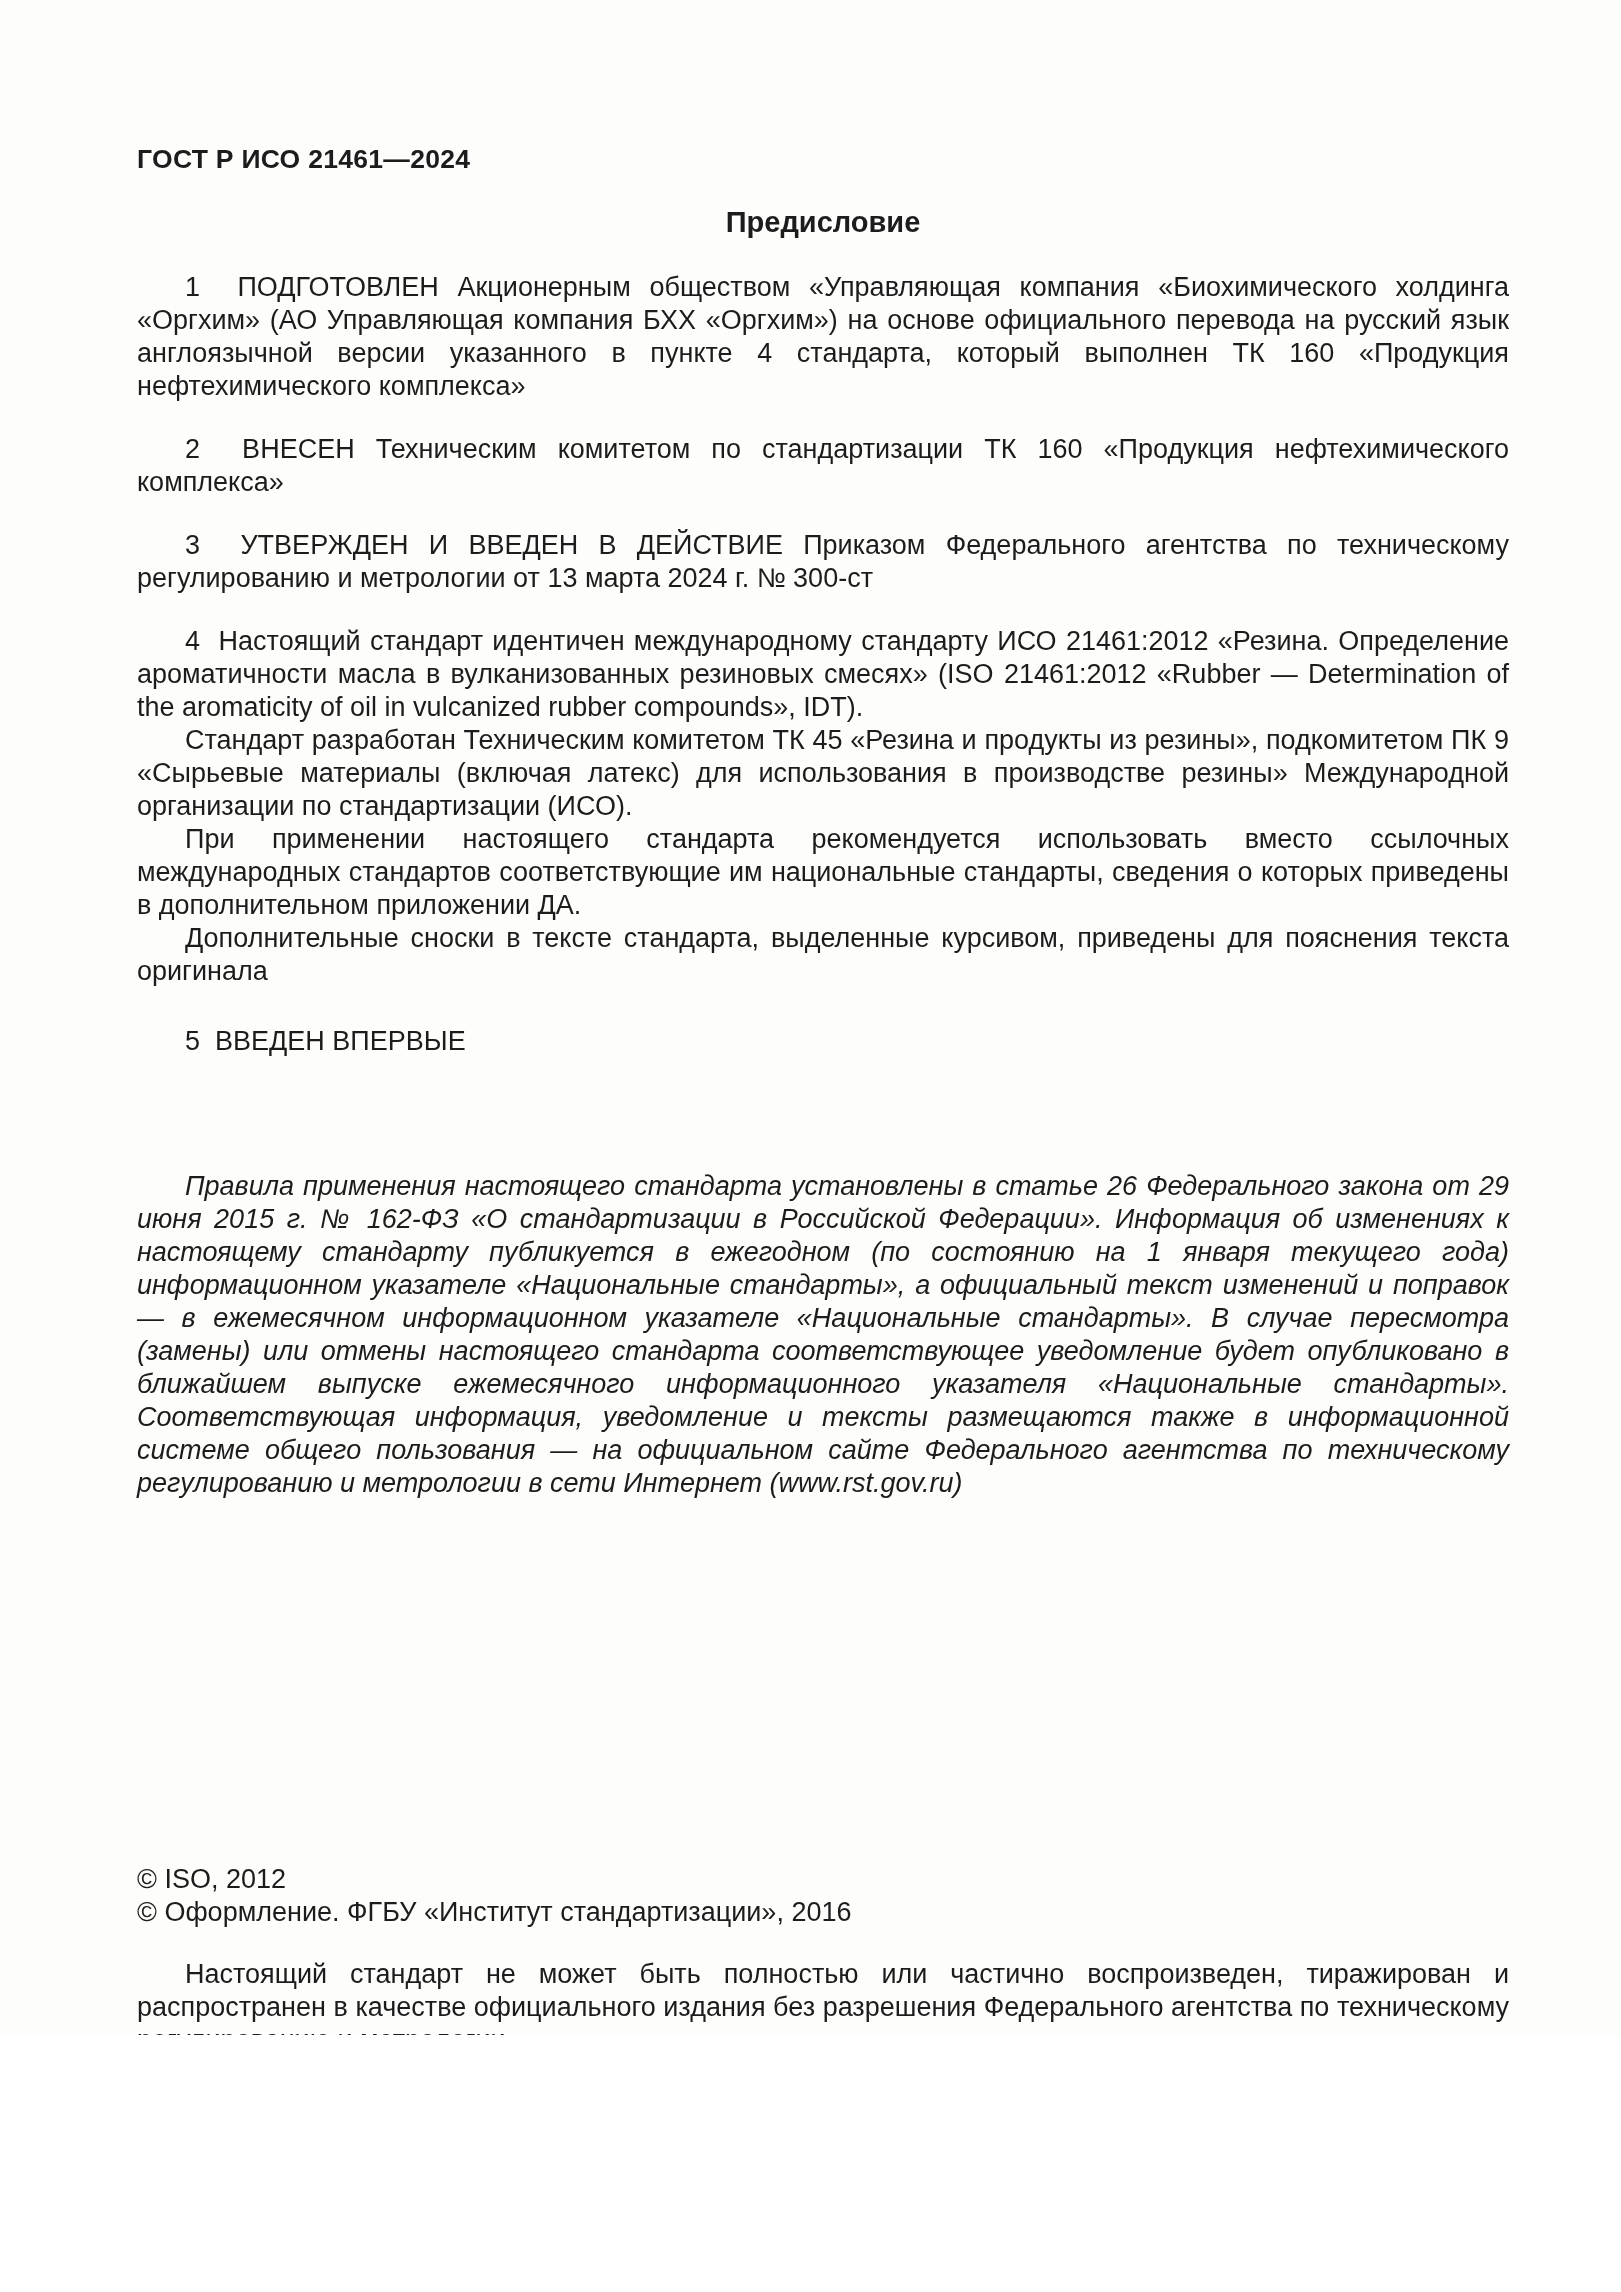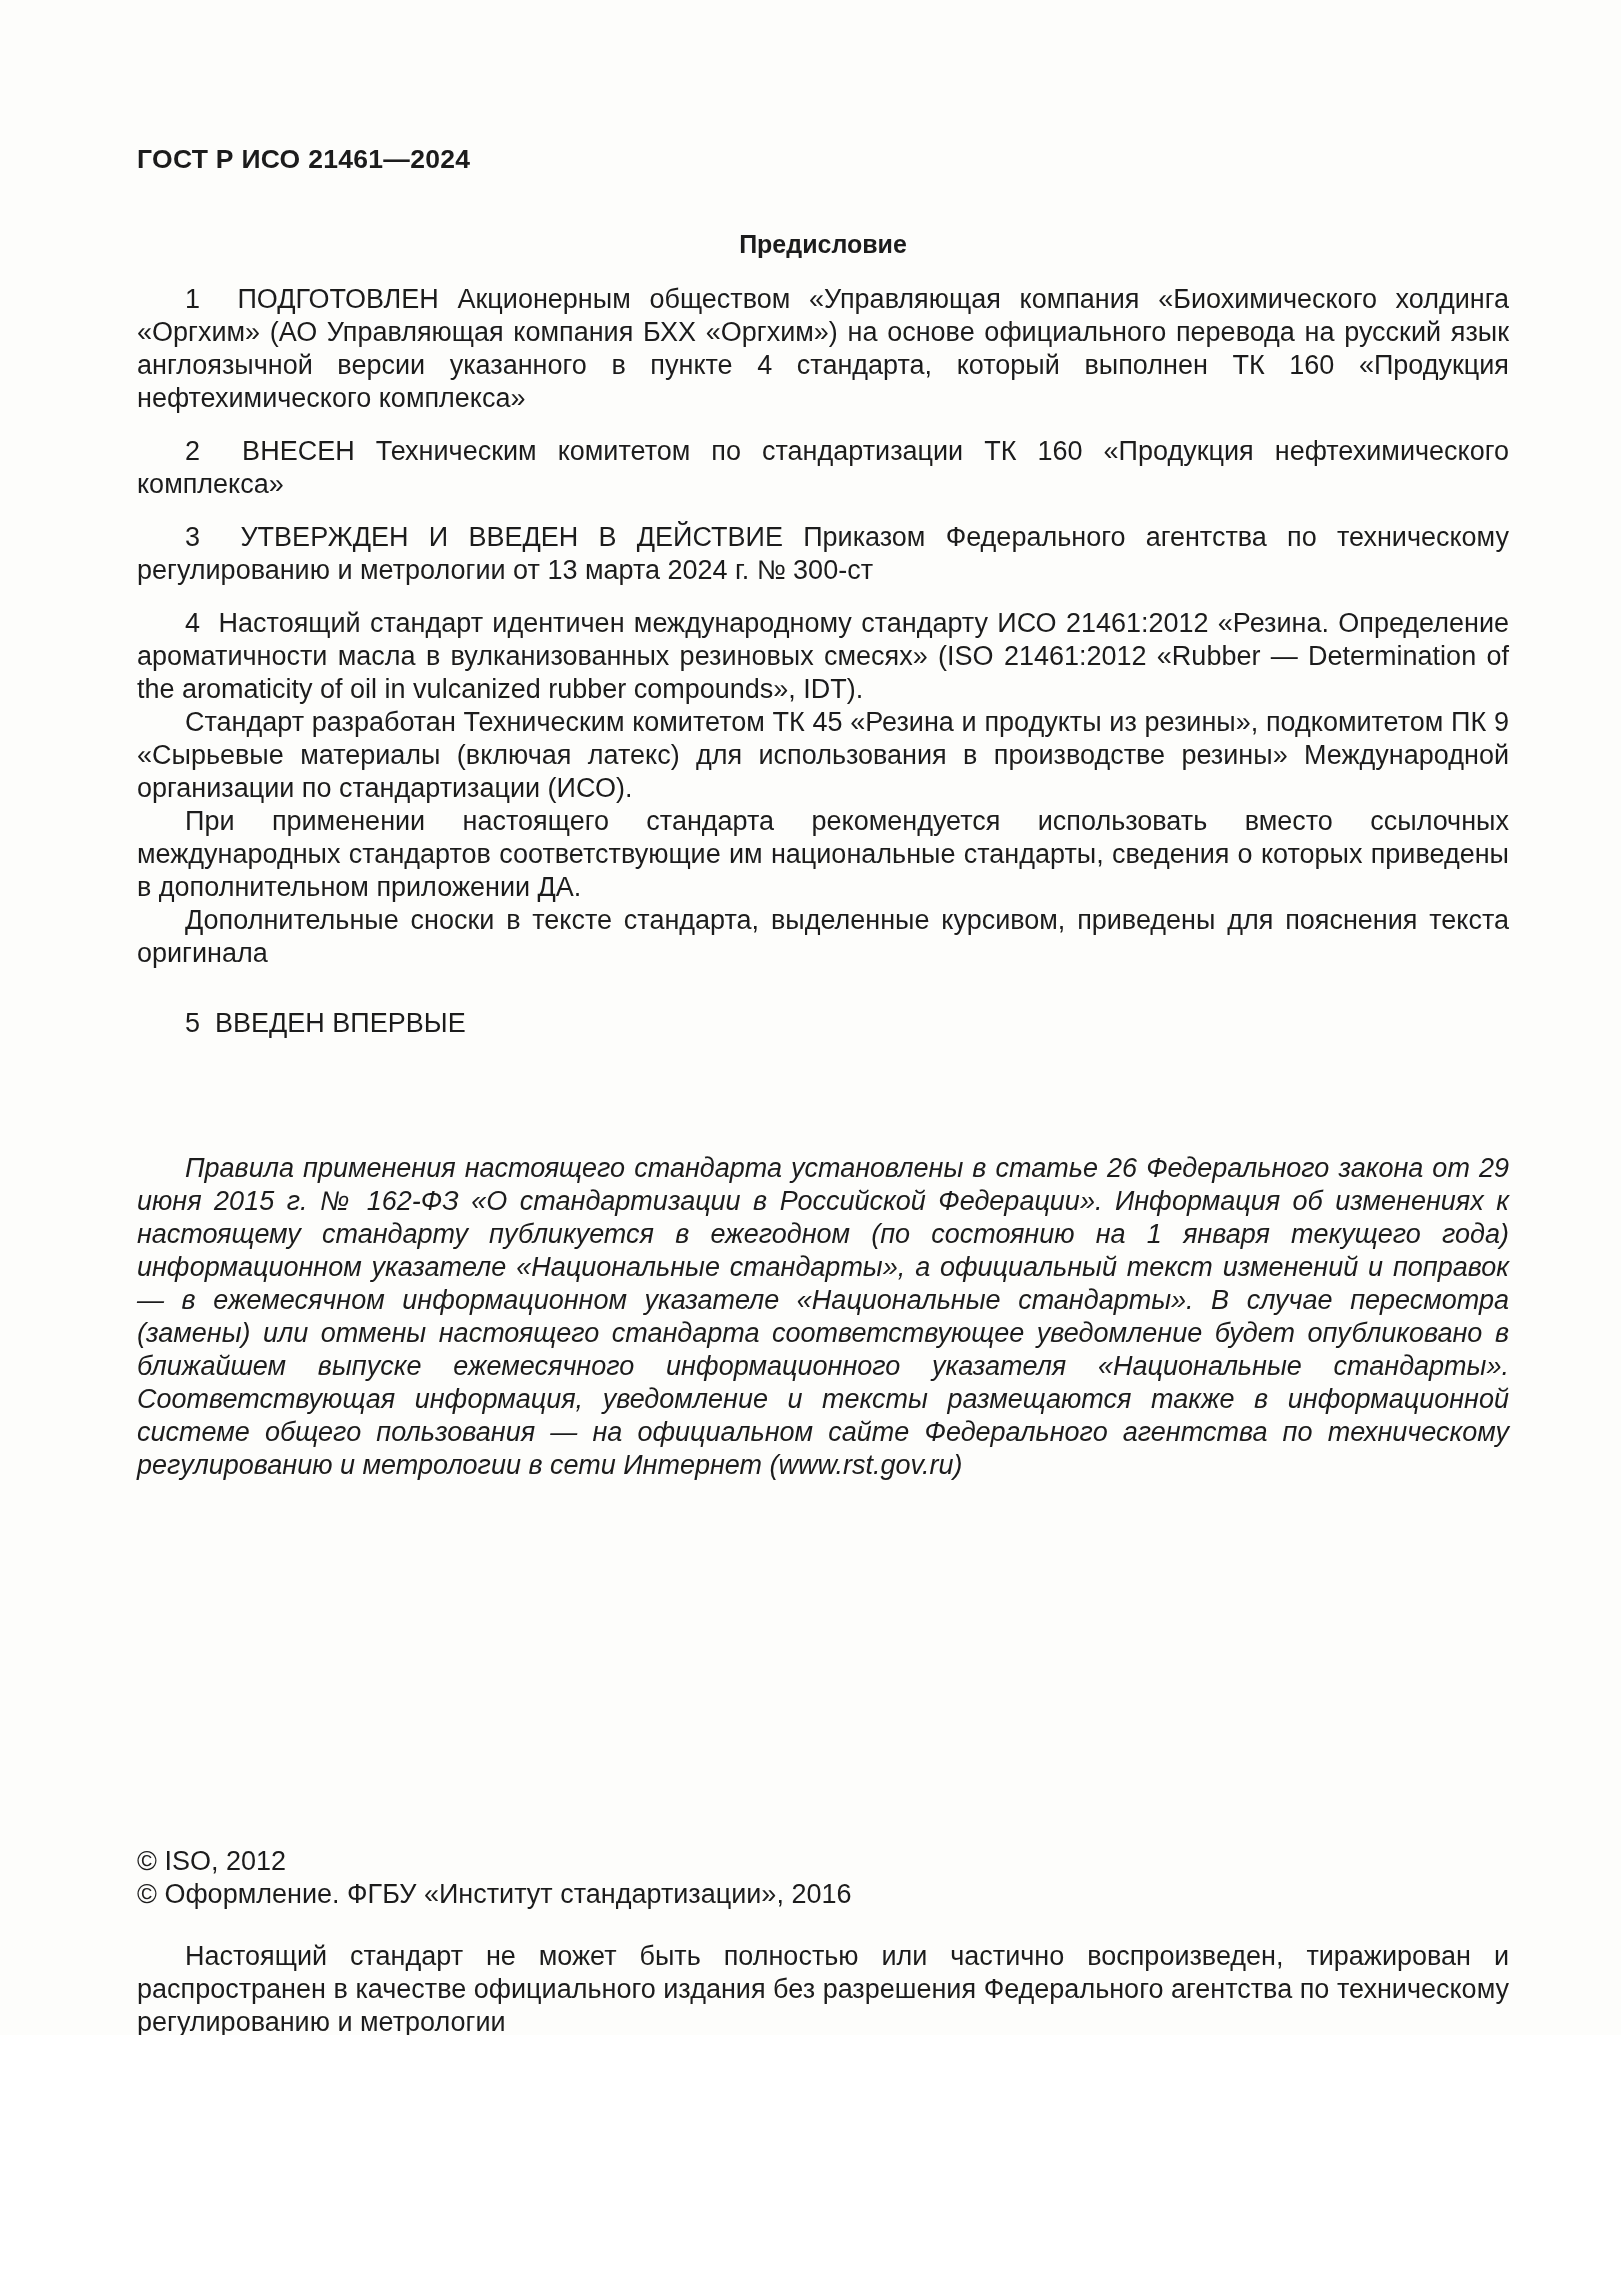--- a/index.html
+++ b/index.html
@@ -28,32 +28,32 @@
 
   .doc-header {
     font-weight: bold;
     font-size: 26.5px;
     letter-spacing: 0.3px;
   }
 
   .doc-title {
     text-align: center;
     font-weight: bold;
-    font-size: 25px;
-    margin-top: 50px;
+    font-size: 29px;
+    margin-top: 28px;
     line-height: 37px;
   }
 
   .para {
     text-align: justify;
     text-indent: 48px;
     margin: 0;
   }
 
-  .mt { margin-top: 20px; }
+  .mt { margin-top: 30px; }
   .mt-big { margin-top: 37px; }
 
   .legal-block {
     margin-top: 112px;
     font-style: italic;
   }
 
   .copyright-block {
     margin-top: 363px;
   }

